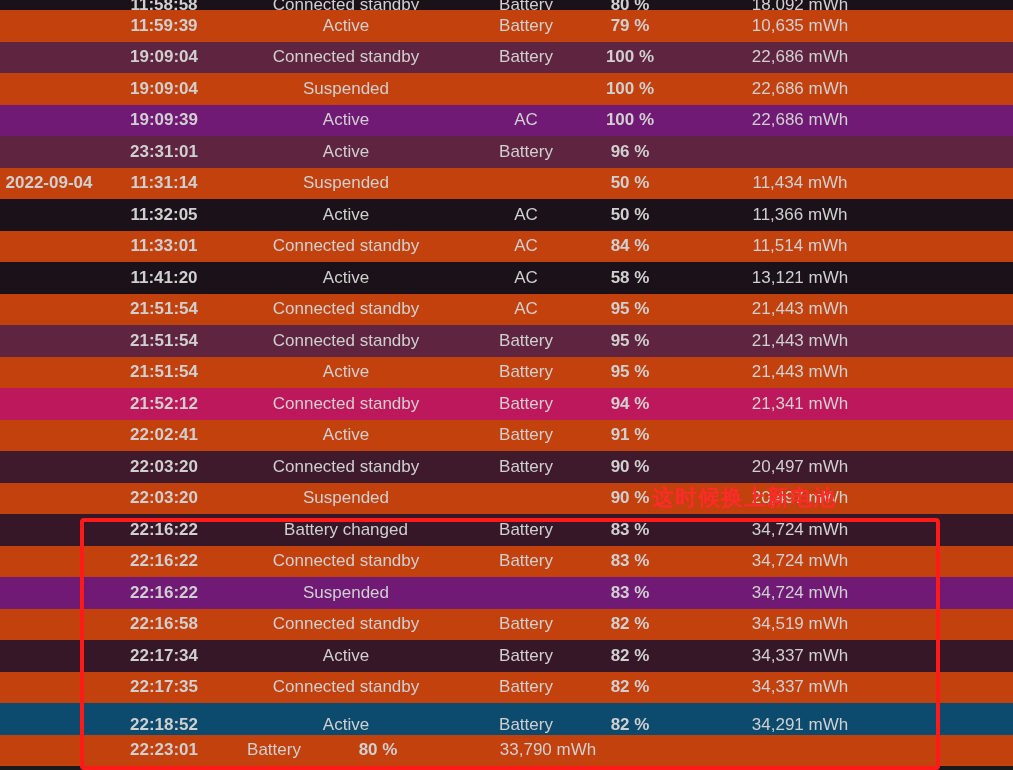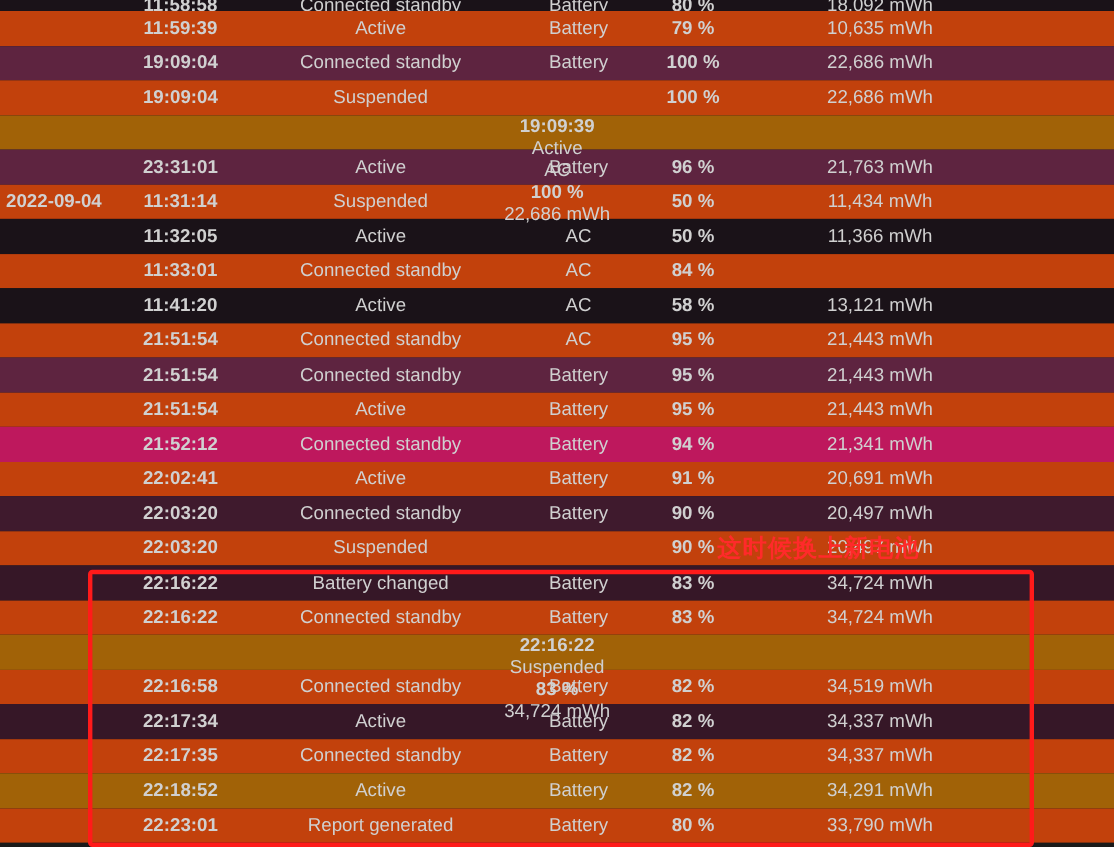--- a/index.html
+++ b/index.html
@@ -14,28 +14,28 @@
       position: relative;
     }
     .table-container {
       width: 100%;
     }
     .row {
       display: flex;
       height: 31.5px;
       align-items: center;
     }
-    .row.dark1 { background: #a16207; flex-direction: column; }
+    .row.dark1 { background: #701a75; }
     .row.dark2 { background: #1a1218; }
     .row.dark4 { background: #c2410c; }
     .row.mag1 { background: #5e2440; }
     .row.mag2 { background: #be185d; }
     .row.mag3 { background: #3f1a2d; }
     .row.mag4 { background: #361727; }
-    .row.mag5 { background: #a16207; }
+    .row.mag5 { background: #0c4a6e; align-items: flex-end; }
     .row.top { height: 10px; overflow:hidden; }
     .col-date {
       width: 108px;
       text-align: center;
       padding-right: 10px;
       font-weight: 600;
     }
     .col-time {
       width: 112px;
       text-align: center;
@@ -122,21 +122,20 @@
       <div class="col-source">AC</div>
       <div class="col-pct">100 %</div>
       <div class="col-mwh">22,686 mWh</div>
     </div>
     <div class="row mag1">
       <div class="col-date"></div>
       <div class="col-time">23:31:01</div>
       <div class="col-state">Active</div>
       <div class="col-source">Battery</div>
       <div class="col-pct">96 %</div>
-      <div class="col-mwh">21,763 mWh</div>
     </div>
     <div class="row dark4">
       <div class="col-date">2022-09-04</div>
       <div class="col-time">11:31:14</div>
       <div class="col-state">Suspended</div>
       <div class="col-source"></div>
       <div class="col-pct">50 %</div>
       <div class="col-mwh">11,434 mWh</div>
     </div>
     <div class="row dark2">
@@ -146,20 +145,21 @@
       <div class="col-source">AC</div>
       <div class="col-pct">50 %</div>
       <div class="col-mwh">11,366 mWh</div>
     </div>
     <div class="row dark4">
       <div class="col-date"></div>
       <div class="col-time">11:33:01</div>
       <div class="col-state">Connected standby</div>
       <div class="col-source">AC</div>
       <div class="col-pct">84 %</div>
+      <div class="col-mwh">11,514 mWh</div>
     </div>
     <div class="row dark2">
       <div class="col-date"></div>
       <div class="col-time">11:41:20</div>
       <div class="col-state">Active</div>
       <div class="col-source">AC</div>
       <div class="col-pct">58 %</div>
       <div class="col-mwh">13,121 mWh</div>
     </div>
     <div class="row dark4">
@@ -193,21 +193,20 @@
       <div class="col-source">Battery</div>
       <div class="col-pct">94 %</div>
       <div class="col-mwh">21,341 mWh</div>
     </div>
     <div class="row dark4">
       <div class="col-date"></div>
       <div class="col-time">22:02:41</div>
       <div class="col-state">Active</div>
       <div class="col-source">Battery</div>
       <div class="col-pct">91 %</div>
-      <div class="col-mwh">20,691 mWh</div>
     </div>
     <div class="row mag3">
       <div class="col-date"></div>
       <div class="col-time">22:03:20</div>
       <div class="col-state">Connected standby</div>
       <div class="col-source">Battery</div>
       <div class="col-pct">90 %</div>
       <div class="col-mwh">20,497 mWh</div>
     </div>
     <div class="row dark4">
@@ -270,21 +269,20 @@
       <div class="col-date"></div>
       <div class="col-time">22:18:52</div>
       <div class="col-state">Active</div>
       <div class="col-source">Battery</div>
       <div class="col-pct">82 %</div>
       <div class="col-mwh">34,291 mWh</div>
     </div>
     <div class="row dark4">
       <div class="col-date"></div>
       <div class="col-time">22:23:01</div>
-      <div class="col-state">Report generated</div>
       <div class="col-source">Battery</div>
       <div class="col-pct">80 %</div>
       <div class="col-mwh">33,790 mWh</div>
     </div>
   </div>
 
 <div class="annotation-text">这时候换上新电池</div>
 <div class="highlight-box"></div>
 
 </body></html>

